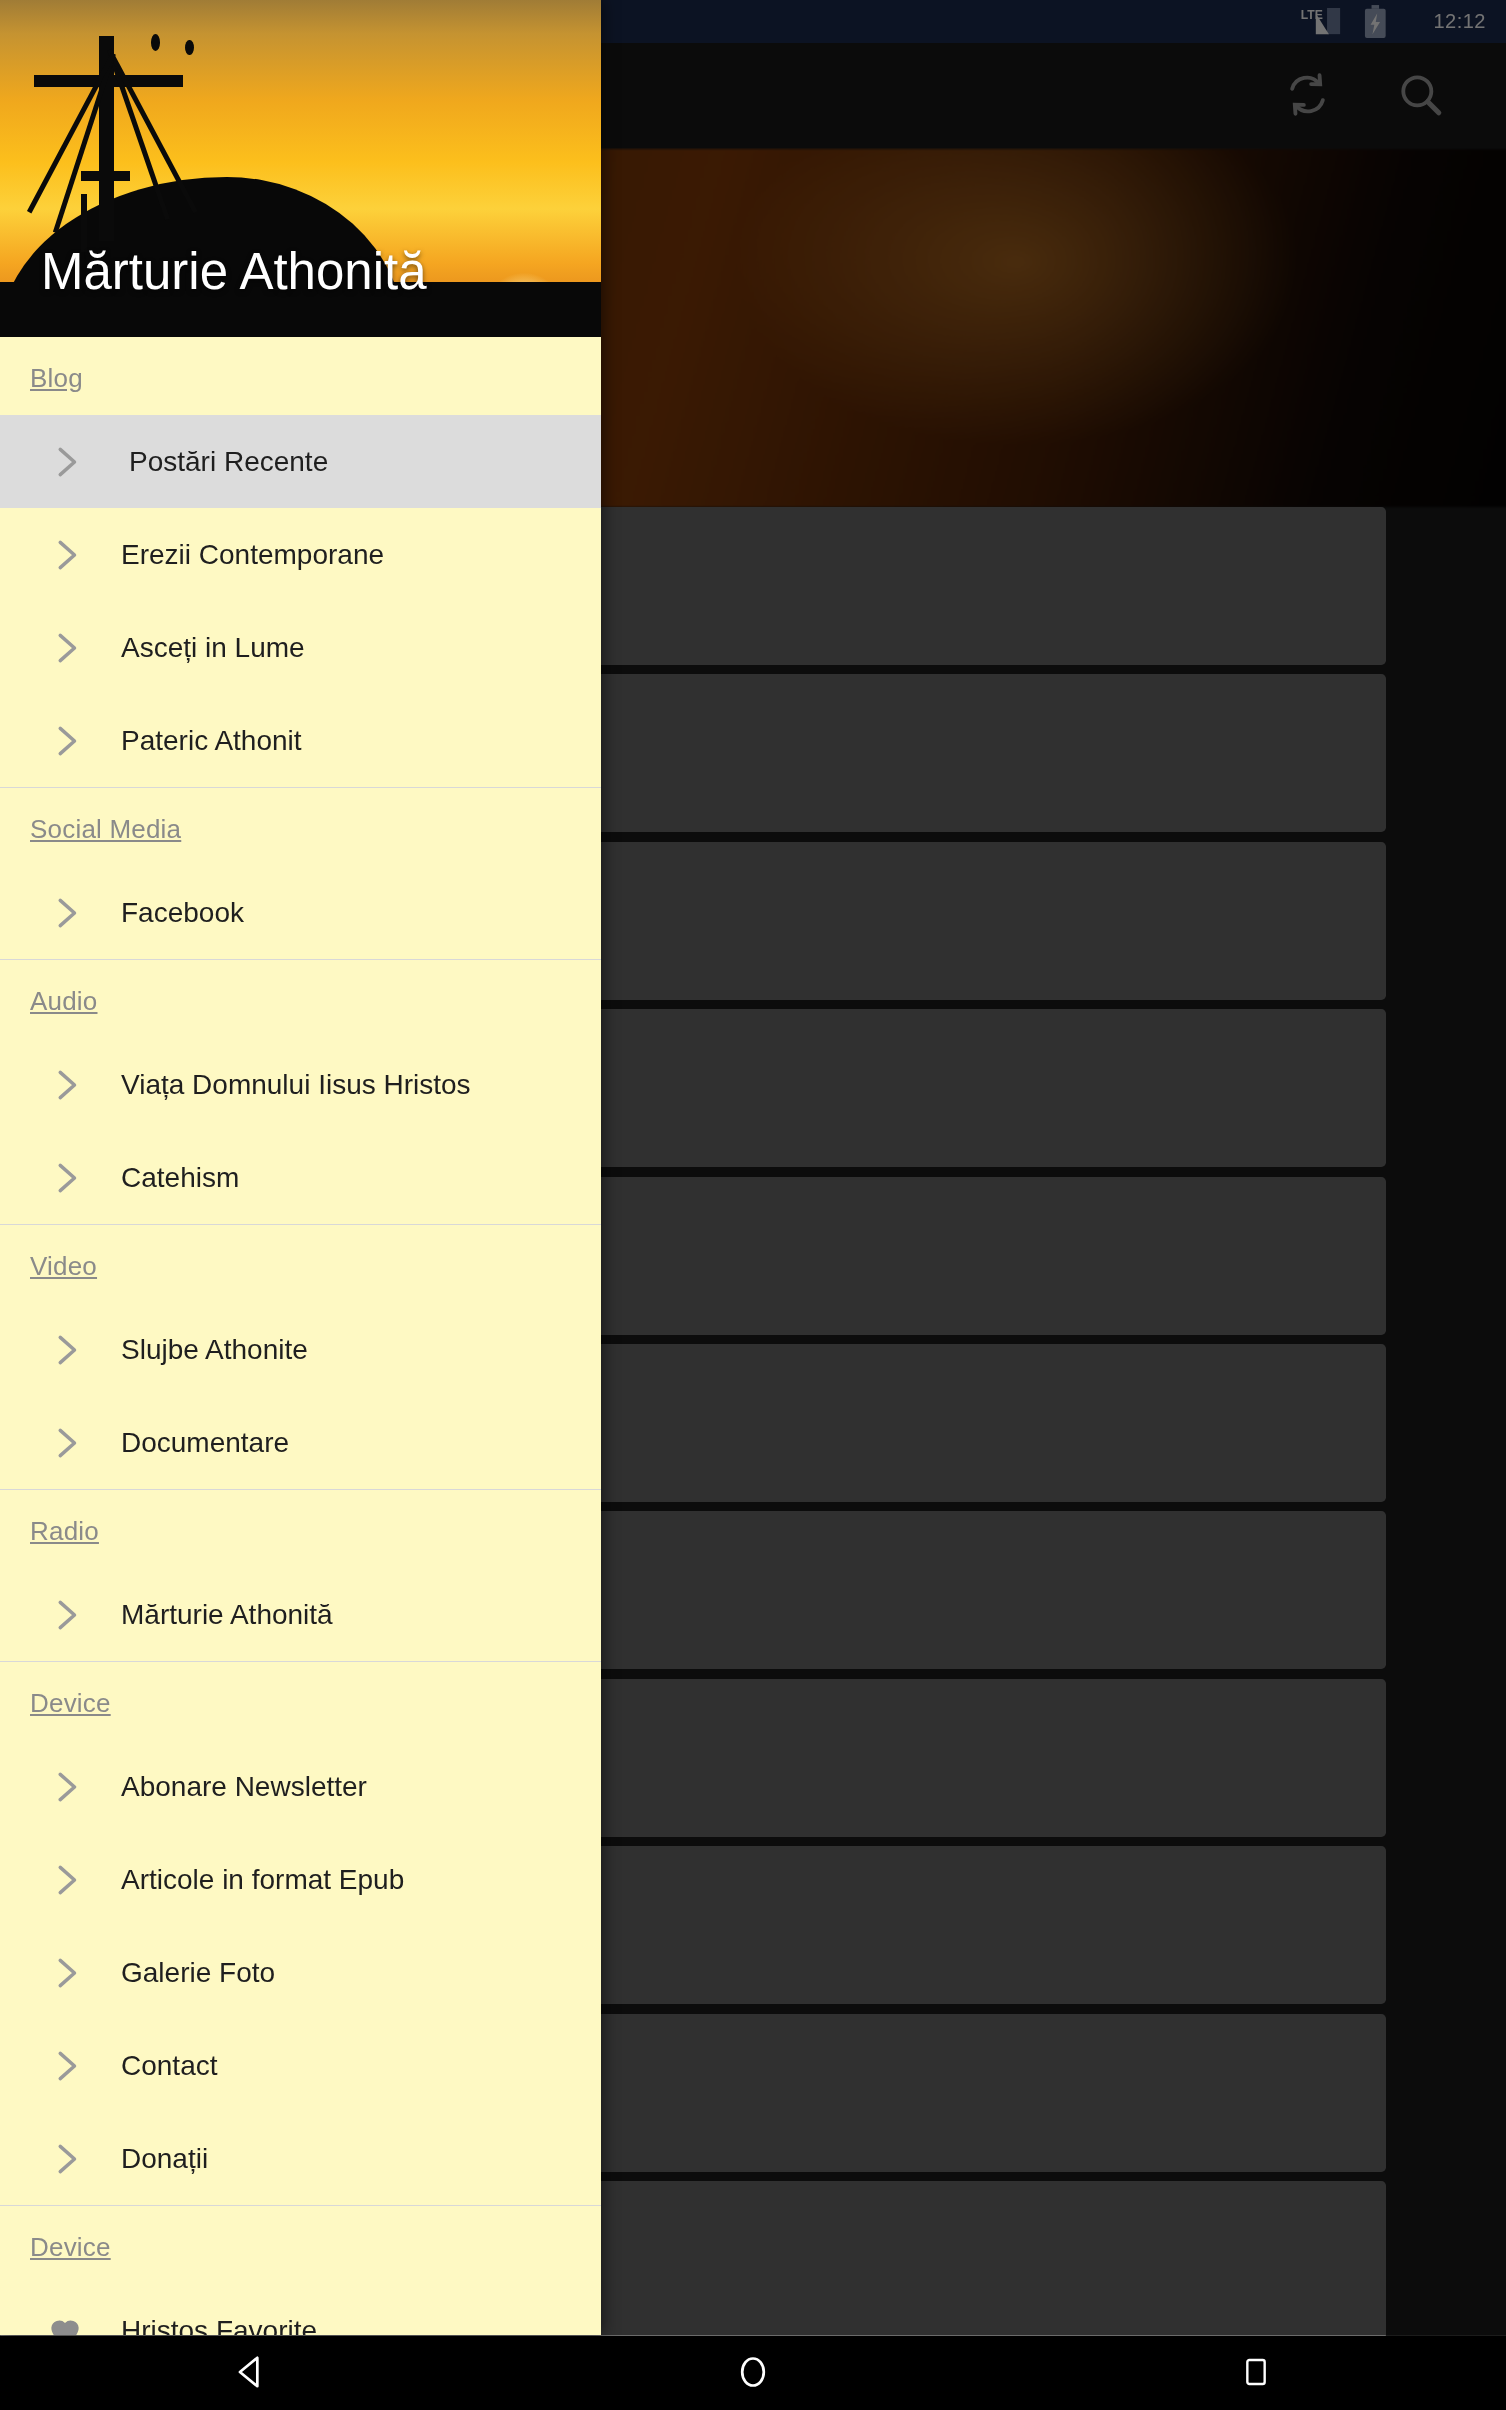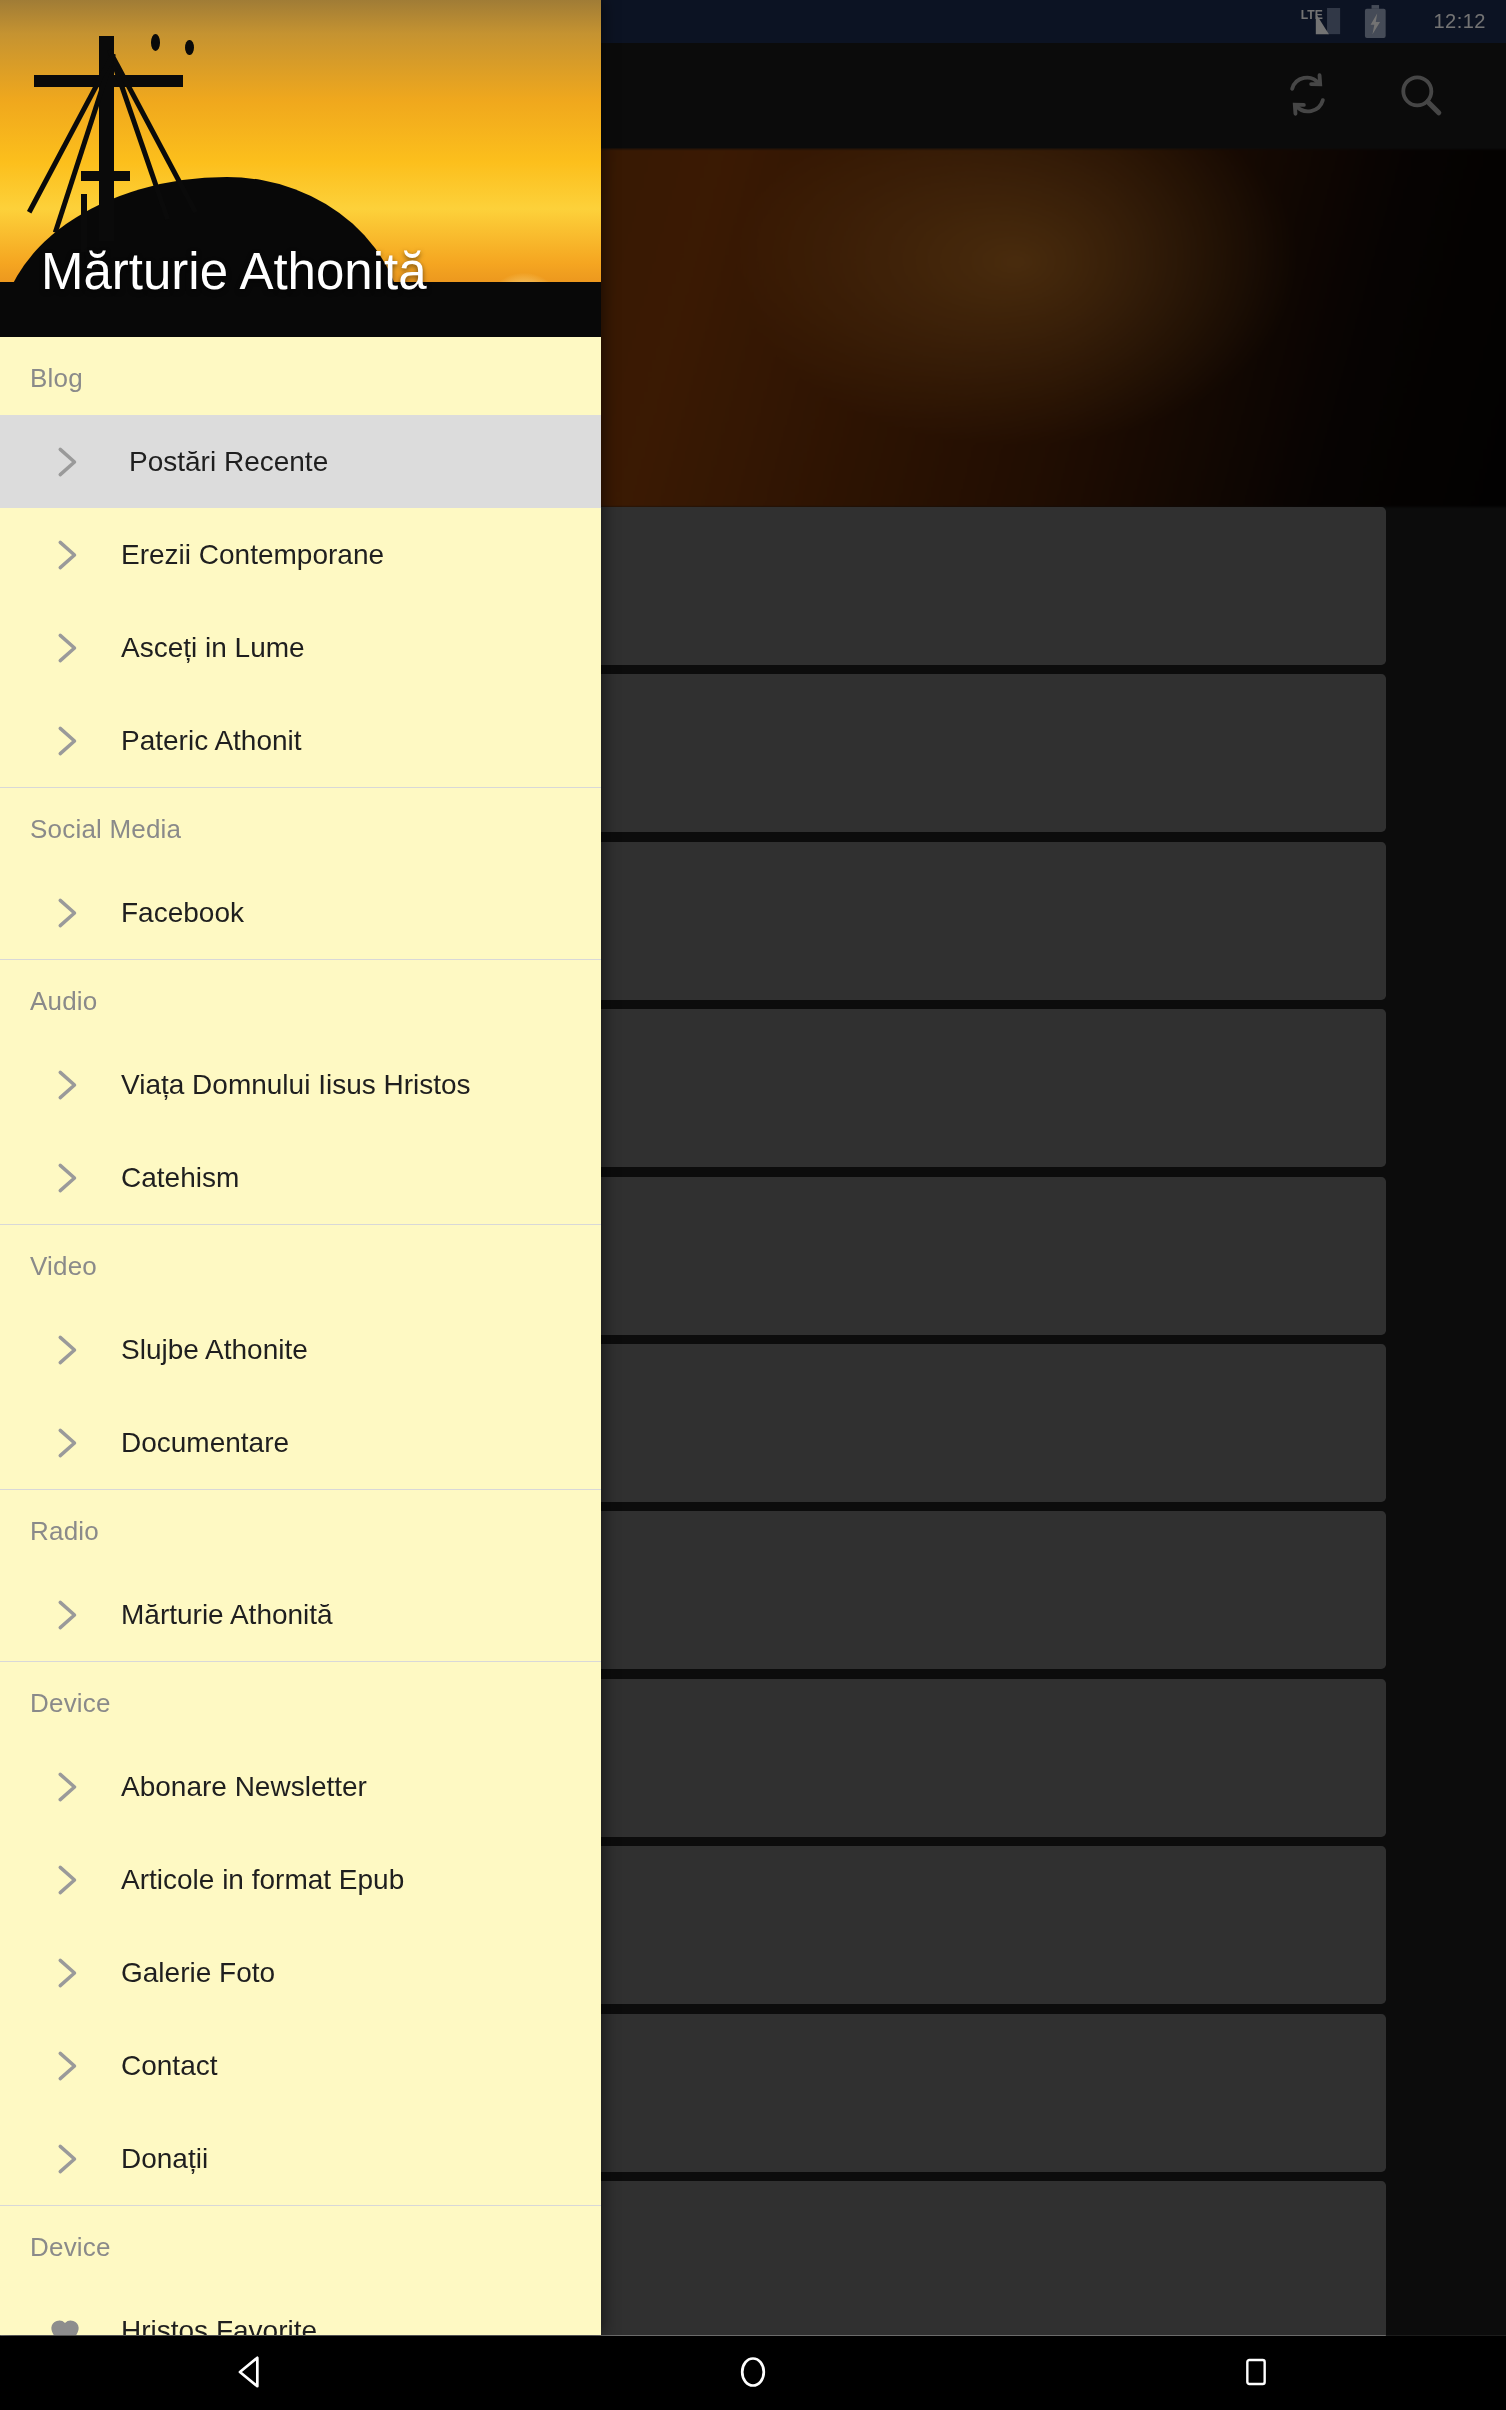--- a/index.html
+++ b/index.html
@@ -134,20 +134,21 @@
     z-index:3;
   }
 
   .drawer-body { width:601px; }
   .section { border-bottom:0.9px solid #d8d8d8; }
   .section:last-child { border-bottom:none; }
   .section-label {
     font-size:26px; color:#8a8a8a;
     padding:26px 12px 21px 30px;
     letter-spacing:0.2px;
+    text-decoration:underline;
   }
   .menu-item {
     display:flex; align-items:center;
     height:93px;
     padding-left:38px;
   }
   .menu-item.selected { background:#dcdcdc;gap:8px; }
   .mi-icon { width:53px; flex:0 0 53px; display:flex; align-items:center; justify-content:center; }
   .mi-label {
     font-size:28px; color:#1f1f1f; padding-left:30px; white-space:nowrap;

